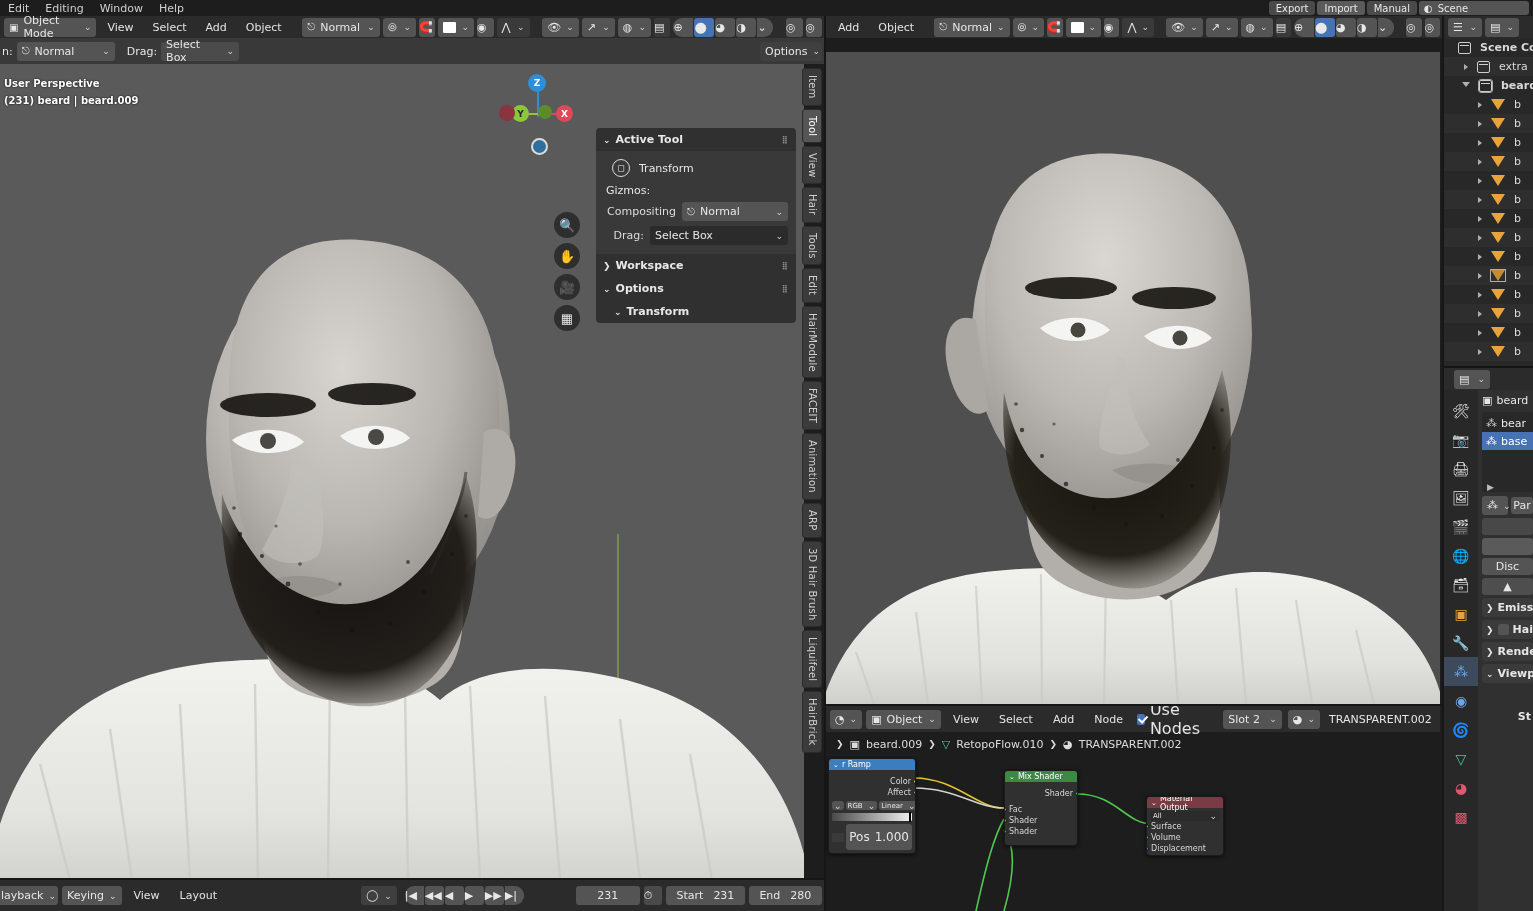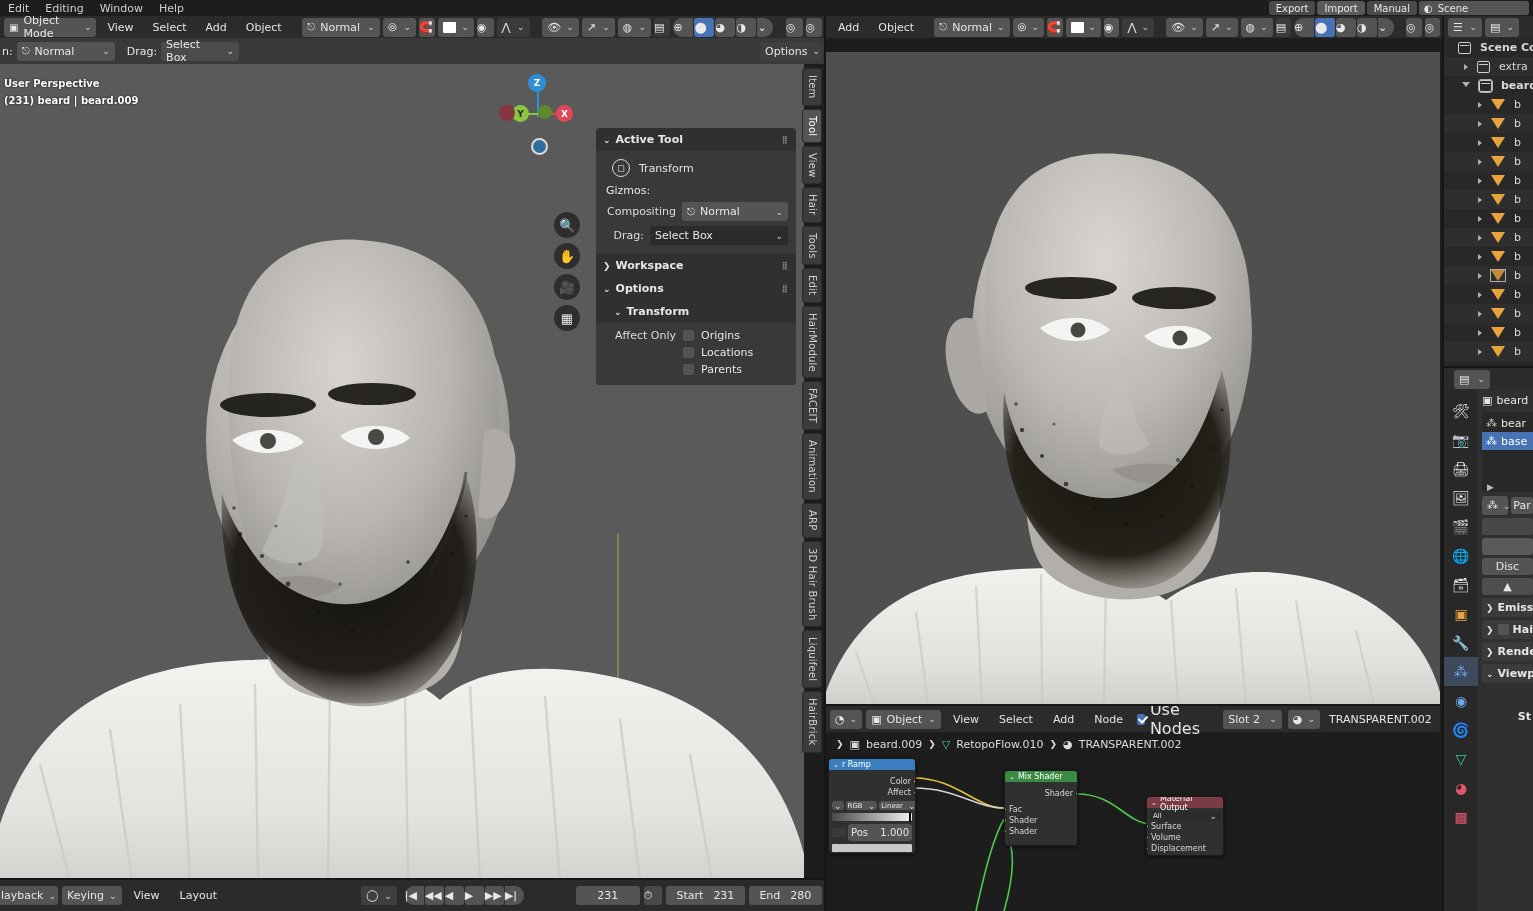--- a/index.html
+++ b/index.html
@@ -351,35 +351,20 @@
       <span class="dots">⣿</span>
     </div>
     <div class="npHdr">
       <span style="font-size:9px">⌄</span>
       <span>Options</span>
       <span class="dots">⣿</span>
     </div>
     <div class="npHdr" style="padding-left:18px;font-weight:bold">
       <span style="font-size:9px">⌄</span>
       <span>Transform</span>
-    </div>
-    <div class="npBody" style="border-radius:0 0 4px 4px">
-      <div class="row" style="gap:7px">
-        <span class="fieldlab" style="width:72px">Affect Only</span>
-        <span class="chk"></span>
-        <span style="font-size:11px">Origins</span>
-      </div>
-      <div class="row" style="gap:7px;margin-top:4px;padding-left:79px">
-        <span class="chk"></span>
-        <span style="font-size:11px">Locations</span>
-      </div>
-      <div class="row" style="gap:7px;margin-top:4px;padding-left:79px">
-        <span class="chk"></span>
-        <span style="font-size:11px">Parents</span>
-      </div>
     </div>
   </div>
 </div>
 
 <div id="vtabs" class="abs">
   <div class="vtab">Item</div>
   <div class="vtab active">Tool</div>
   <div class="vtab">View</div>
   <div class="vtab">Hair</div>
   <div class="vtab">Tools</div>
@@ -793,21 +778,21 @@
         <div class="dd" style="height:9px;flex:1.1;font-size:7px;padding:0 2px">
             <span>Linear</span>
             <span class="car">⌄</span>
           </div>
       </div>
       <div style="margin:3px 3px 0 3px;height:8px;background:linear-gradient(90deg,#4a4a4a,#f2f2f2);border-radius:1px;position:relative">
         <span style="position:absolute;right:1px;top:-1px;width:2px;height:10px;background:#fff;border:1px solid #000"></span>
       </div>
       <div class="row" style="gap:2px;padding:3px 3px 0 3px">
         <div style="width:14px;height:9px;background:#3a3a3a;border-radius:1px"></div>
-        <div class="dd" style="height:17px;flex:1;font-size:10px;padding:0 3px;justify-content:space-between">
+        <div class="dd" style="height:26px;flex:1;font-size:12px;padding:0 3px;justify-content:space-between">
           <span>Pos</span>
           <span>1.000</span>
         </div>
       </div>
       <div style="margin:3px 3px 0 3px;height:8px;background:#c8c8c8;border-radius:1px"></div>
     </div>
 
     <div class="node" style="left:178px;top:14px;width:74px;height:76px">
       <div class="nodeHdr" style="background:#3a8a43">
         <span style="font-size:7px">⌄</span>

